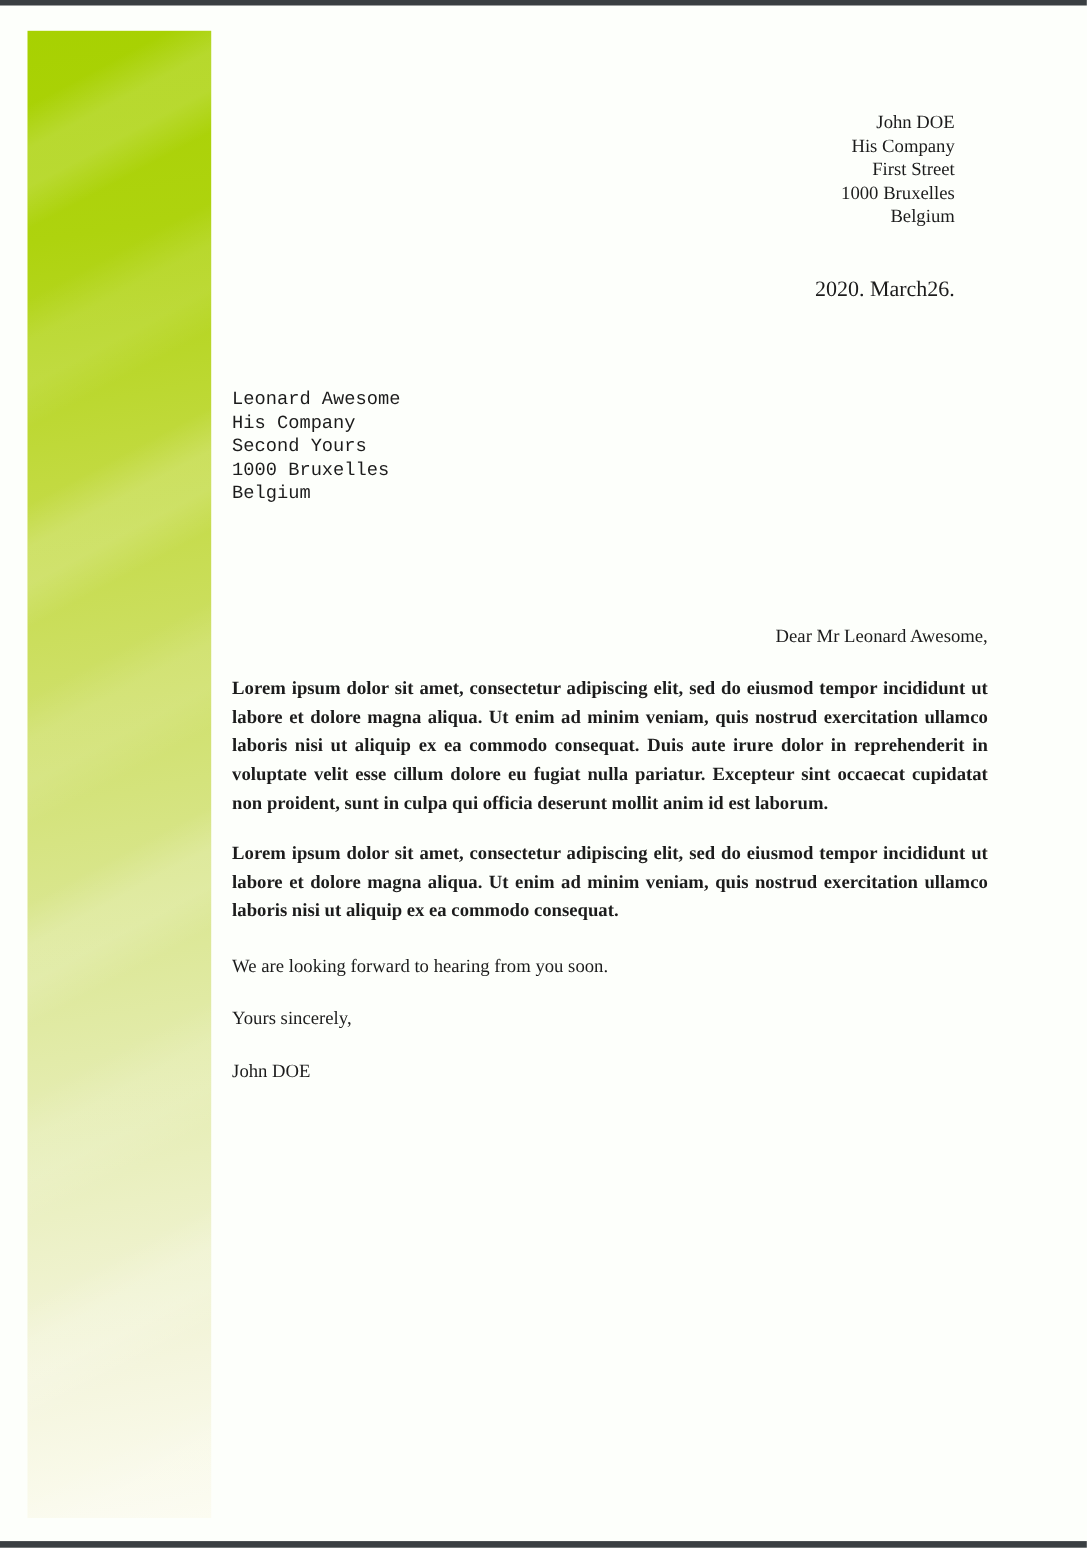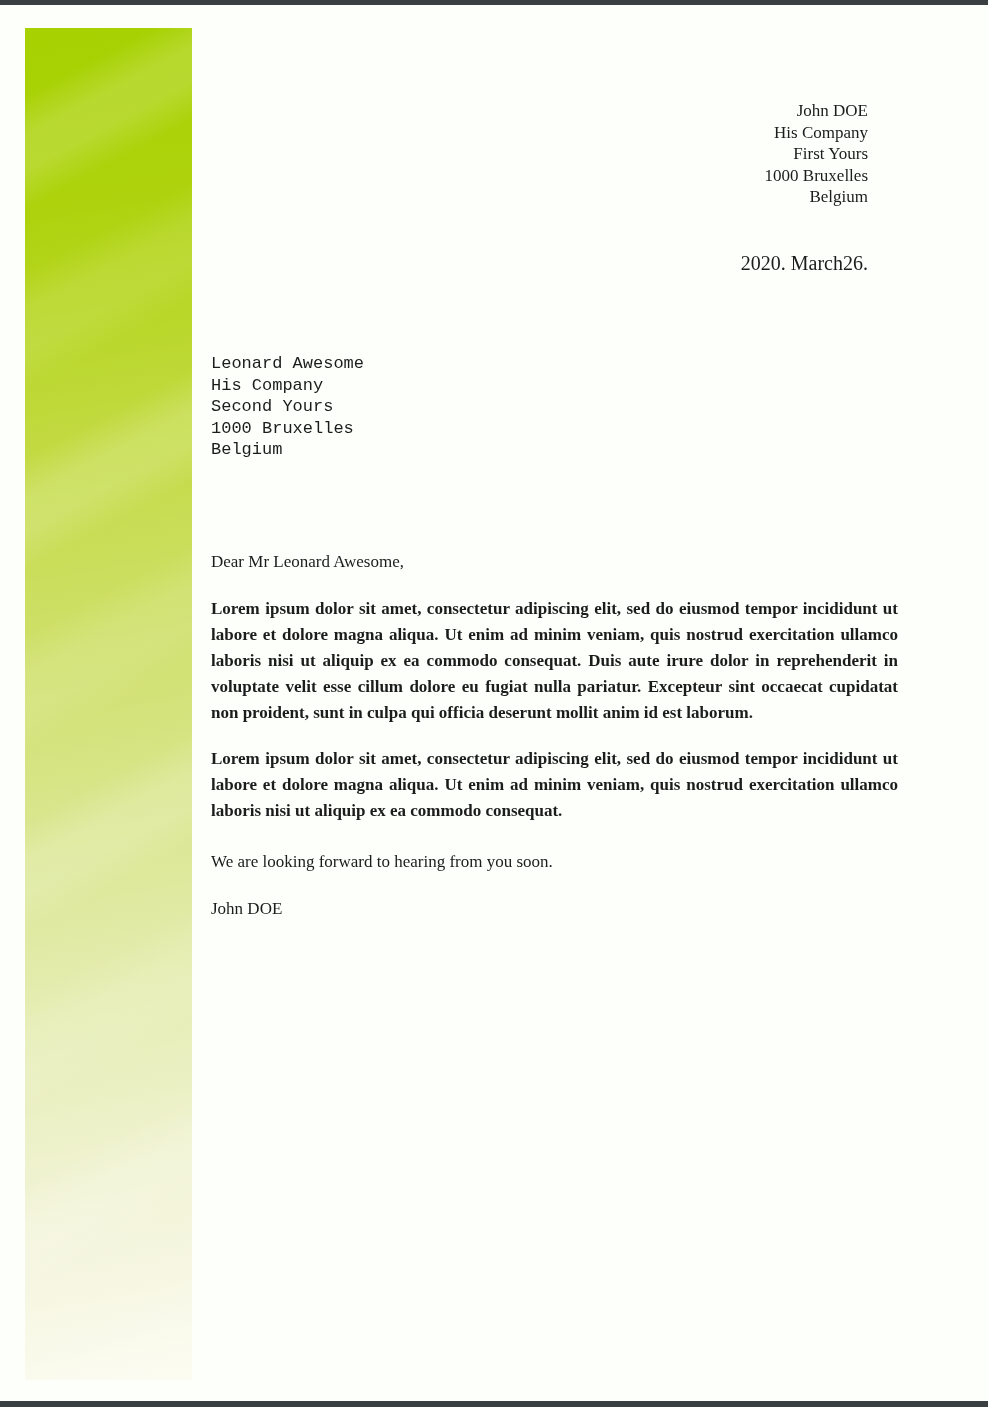--- a/index.html
+++ b/index.html
@@ -79,54 +79,55 @@
   }
 
   .letter-body {
     position: absolute;
     top: 549px;
     left: 211px;
     width: 687px;
     font-size: 17px;
     line-height: 26px;
   }
-  .letter-body .salutation { margin: 0 0 21px 0; }
+  .letter-body .salutation { margin: 17px 0 21px 0; text-align: right; }
   .letter-body p { margin: 0; }
   .letter-body .para { text-align: justify; font-weight: bold; }
   .letter-body .para.first { margin-bottom: 20px; }
   .letter-body .para.second { margin-bottom: 25px; }
   .letter-body .closing { margin-bottom: 21px; }
   .letter-body .valediction { margin-bottom: 22px; }
 </style>
 </head>
 <body>
 
 <div class="page-edge top"></div>
 
 <div class="sidebar"></div>
 
 <div class="sender-block">
   <div>John DOE</div>
   <div>His Company</div>
-  <div>First Yours</div>
+  <div>First Street</div>
   <div>1000 Bruxelles</div>
   <div>Belgium</div>
 </div>
 
 <div class="date-line">2020. March26.</div>
 
 <div class="recipient-block">
   <div>Leonard Awesome</div>
   <div>His Company</div>
   <div>Second Yours</div>
   <div>1000 Bruxelles</div>
   <div>Belgium</div>
 </div>
 
 <div class="letter-body">
   <div class="salutation">Dear Mr Leonard Awesome,</div>
   <p class="para first">Lorem ipsum dolor sit amet, consectetur adipiscing elit, sed do eiusmod tempor incididunt ut labore et dolore magna aliqua. Ut enim ad minim veniam, quis nostrud exercitation ullamco laboris nisi ut aliquip ex ea commodo consequat. Duis aute irure dolor in reprehenderit in voluptate velit esse cillum dolore eu fugiat nulla pariatur. Excepteur sint occaecat cupidatat non proident, sunt in culpa qui officia deserunt mollit anim id est laborum.</p>
   <p class="para second">Lorem ipsum dolor sit amet, consectetur adipiscing elit, sed do eiusmod tempor incididunt ut labore et dolore magna aliqua. Ut enim ad minim veniam, quis nostrud exercitation ullamco laboris nisi ut aliquip ex ea commodo consequat.</p>
   <p class="closing">We are looking forward to hearing from you soon.</p>
+  <p class="valediction">Yours sincerely,</p>
   <p class="signature">John DOE</p>
 </div>
 
 <div class="page-edge bottom"></div>
 
 </body></html>

